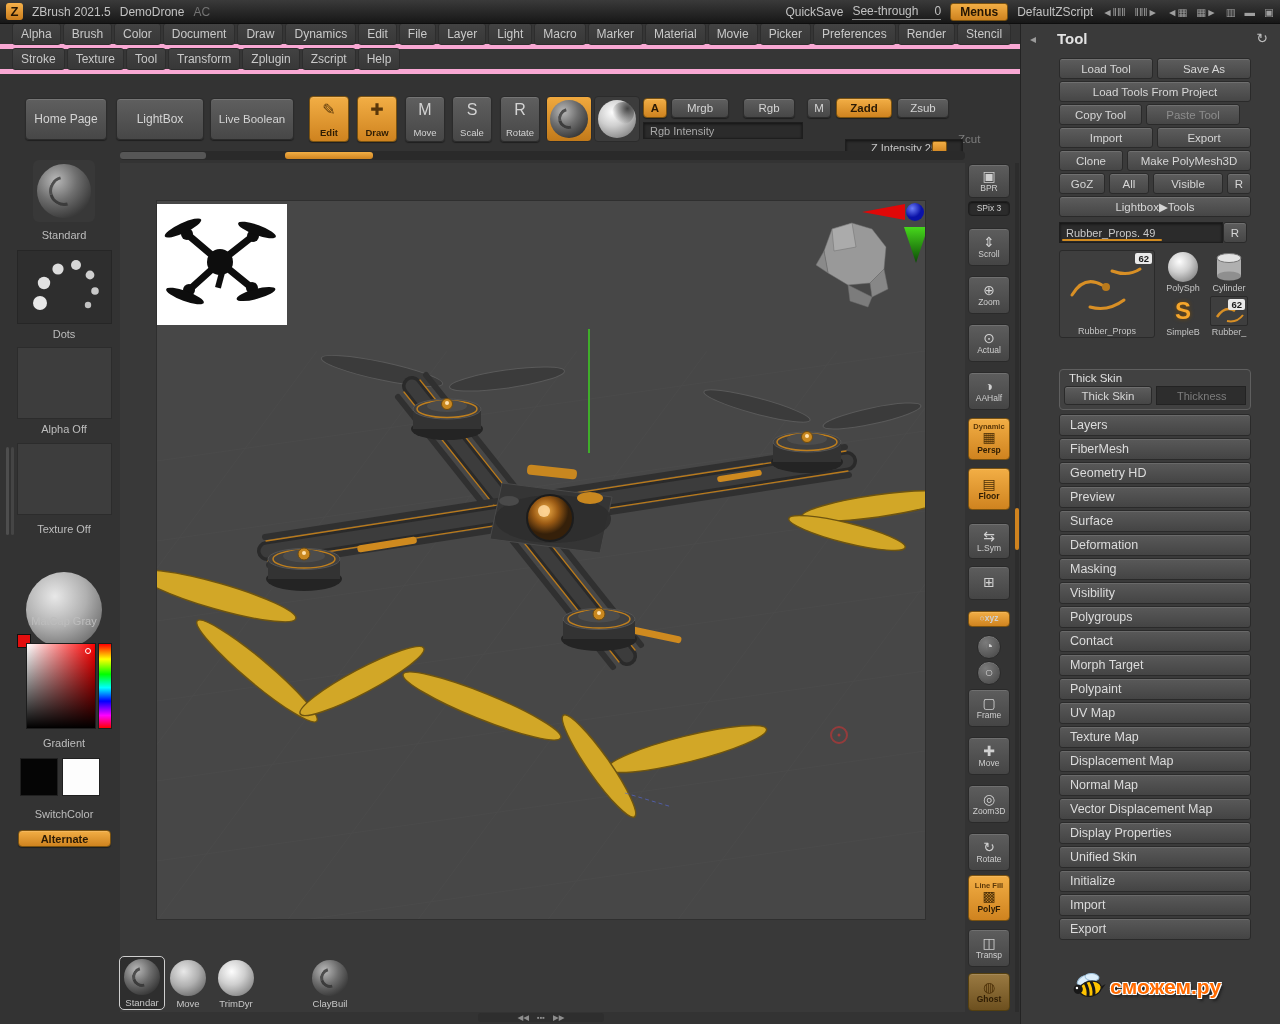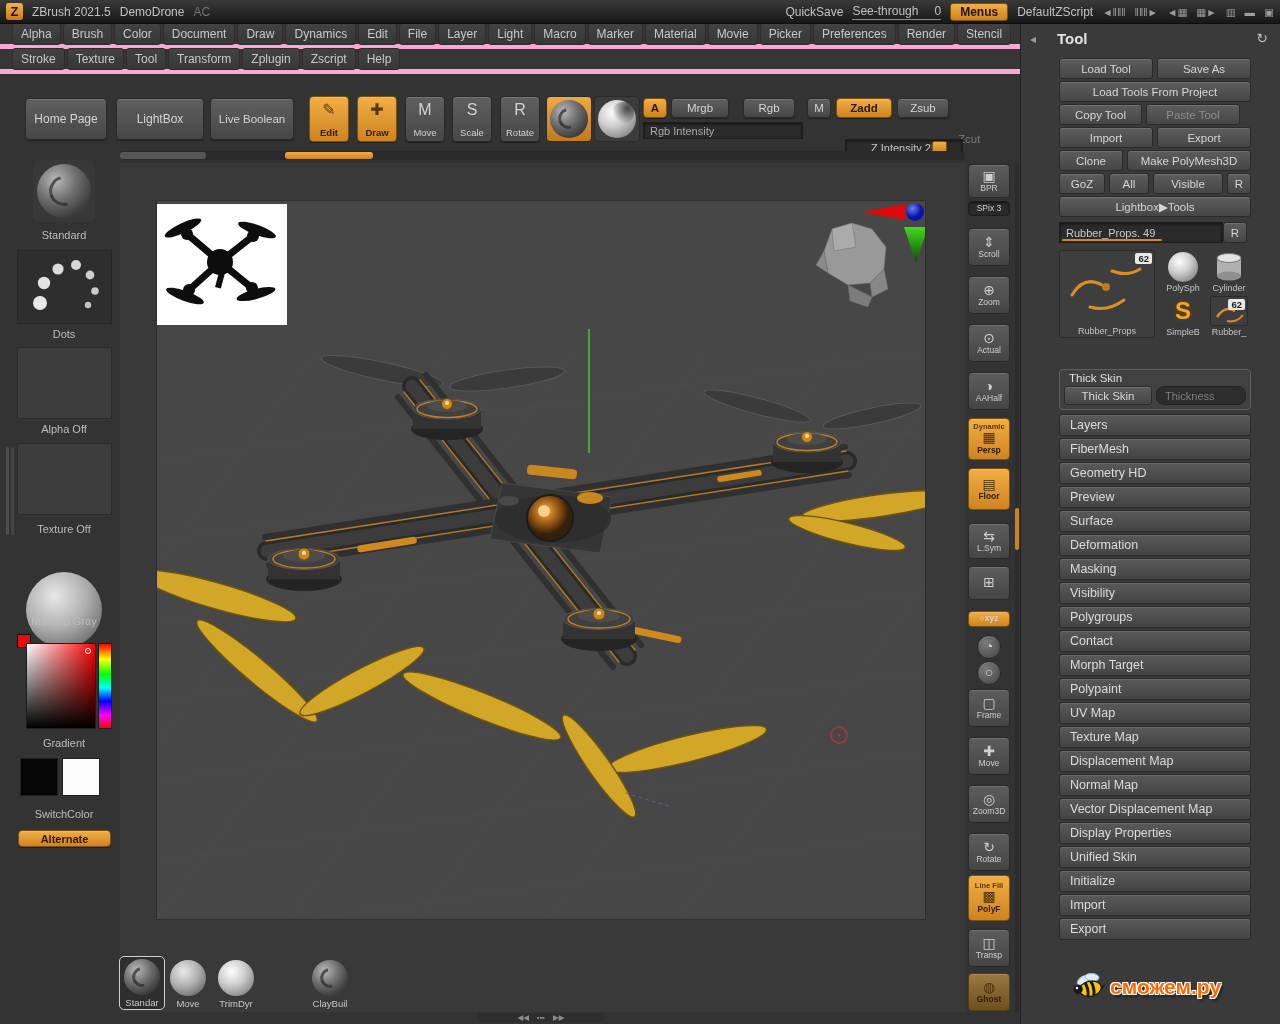--- a/index.html
+++ b/index.html
@@ -74,21 +74,21 @@
 .big-thumb{position:absolute;left:0;top:0;width:96px;height:88px;background:#3e3e3e;border:1px solid #2a2a2a;border-radius:3px;}
 .count-badge{position:absolute;top:2px;right:2px;background:#e9e9e9;color:#1d1d1d;font-size:9.5px;padding:0 3px;border-radius:2px;font-weight:bold;}
 .thumb-label{position:absolute;left:0;bottom:1px;width:100%;text-align:center;font-size:9px;color:#c5c5c5;}
 .mini-cell{position:absolute;width:44px;text-align:center;}
 .mini-label{font-size:9px;color:#c5c5c5;margin-top:1px;}
 #tp-sections{position:absolute;left:38px;top:343px;width:192px;}
 .tp-section{height:22px;margin-bottom:2px;background:linear-gradient(#595959,#444);border:1px solid #2a2a2a;border-radius:3px;color:#dcdcdc;font-size:12.5px;display:flex;align-items:center;padding-left:10px;box-shadow:inset 0 1px 0 rgba(255,255,255,.1);}
 .thick-box{border:1px solid #5f5f5f;border-radius:4px;background:#414141;margin:2px 0 4px;padding:2px 4px 4px;}
 .thick-title{font-size:11.5px;color:#e0e0e0;margin:0 0 2px 5px;}
 .thick-row{display:flex;gap:4px;height:19px;}
-.t-slider{flex:1;background:#2d2d2d;color:#7d7d7d;display:flex;align-items:center;padding-left:8px;border-radius:8px;border:1px solid #232323;font-size:11px;}
+.t-slider{flex:1;background:#2d2d2d;color:#7d7d7d;display:flex;align-items:center;padding-left:20px;border-radius:0;border:1px solid #232323;font-size:11px;}
 
 .bs-item{display:flex;flex-direction:column;align-items:center;}
 .bs-item.sel{border:1px solid #cfcfcf;border-radius:5px;background:#2e2e2e;padding:2px 4px 1px;}
 .bs-label{font-size:9.5px;color:#c8c8c8;margin-top:2px;}
 
 #watermark{position:absolute;left:1072px;top:972px;display:flex;align-items:center;gap:4px;z-index:50;}
 #watermark .wm-text{font-size:21px;font-weight:bold;color:#ff6a00;text-shadow:-1px -1px 0 #fff,1px -1px 0 #fff,-1px 1px 0 #fff,1px 1px 0 #fff,2px 3px 3px rgba(0,0,0,.55);}
 </style>
 </head>
 <body>

